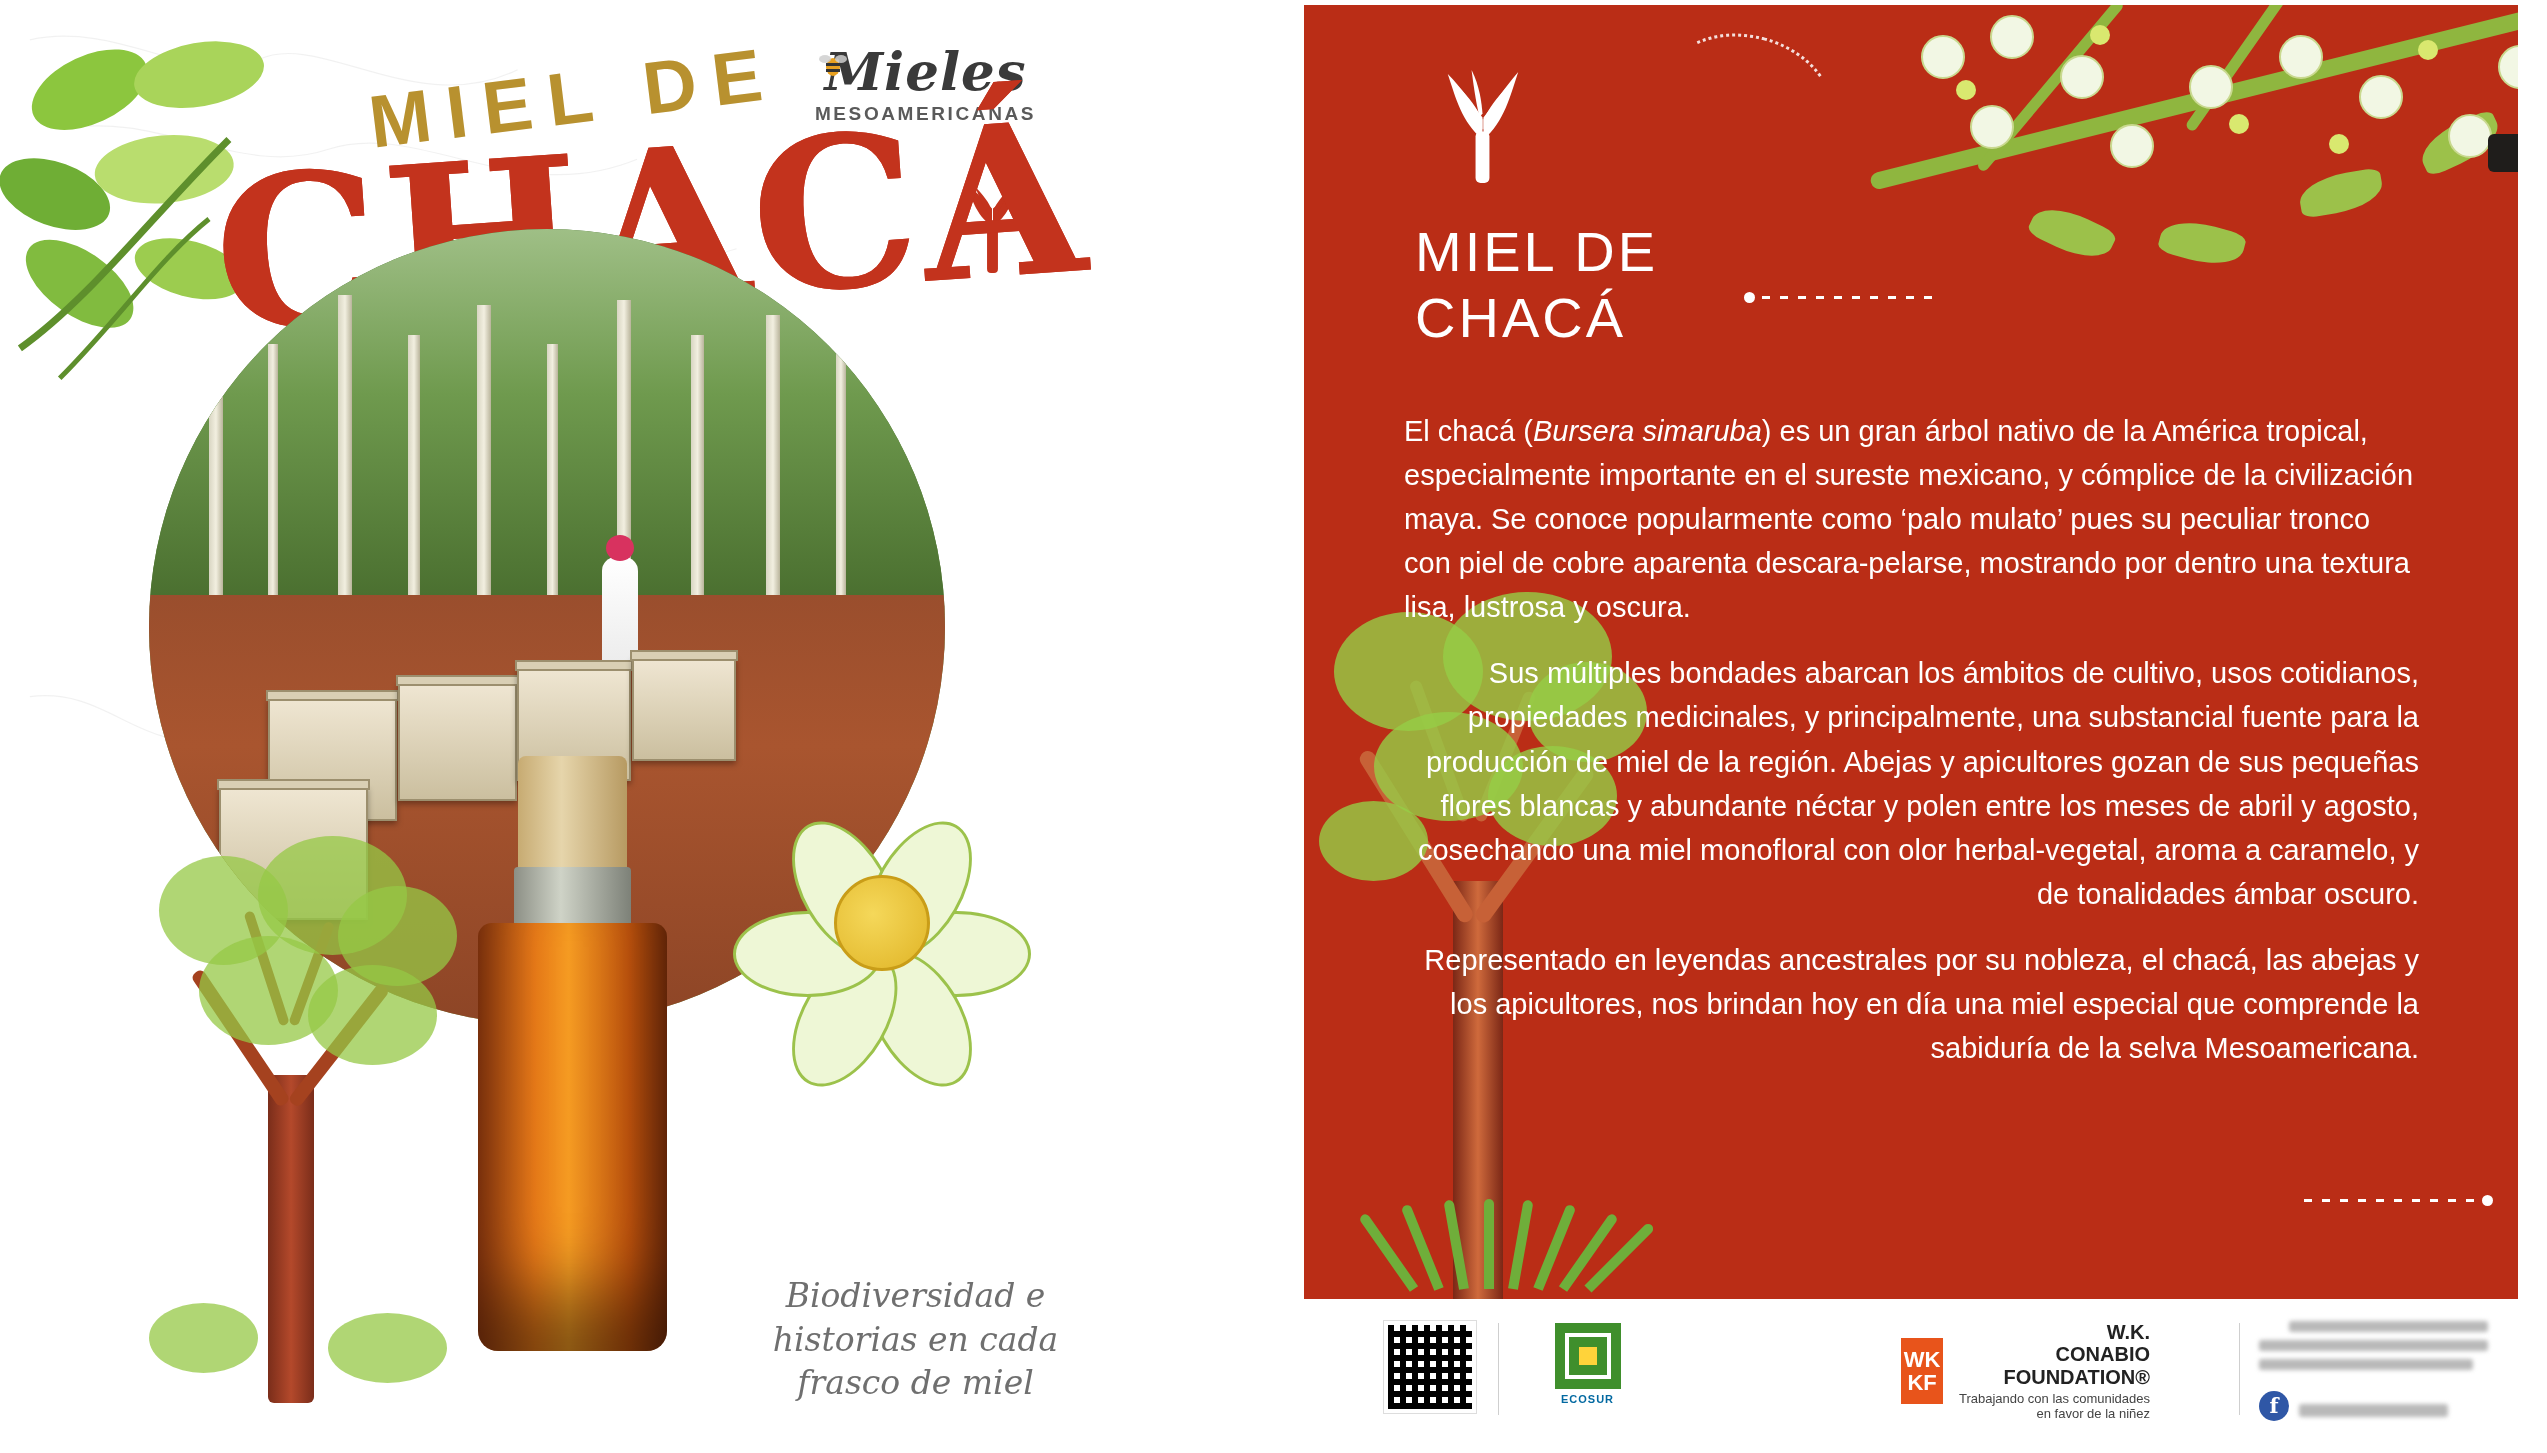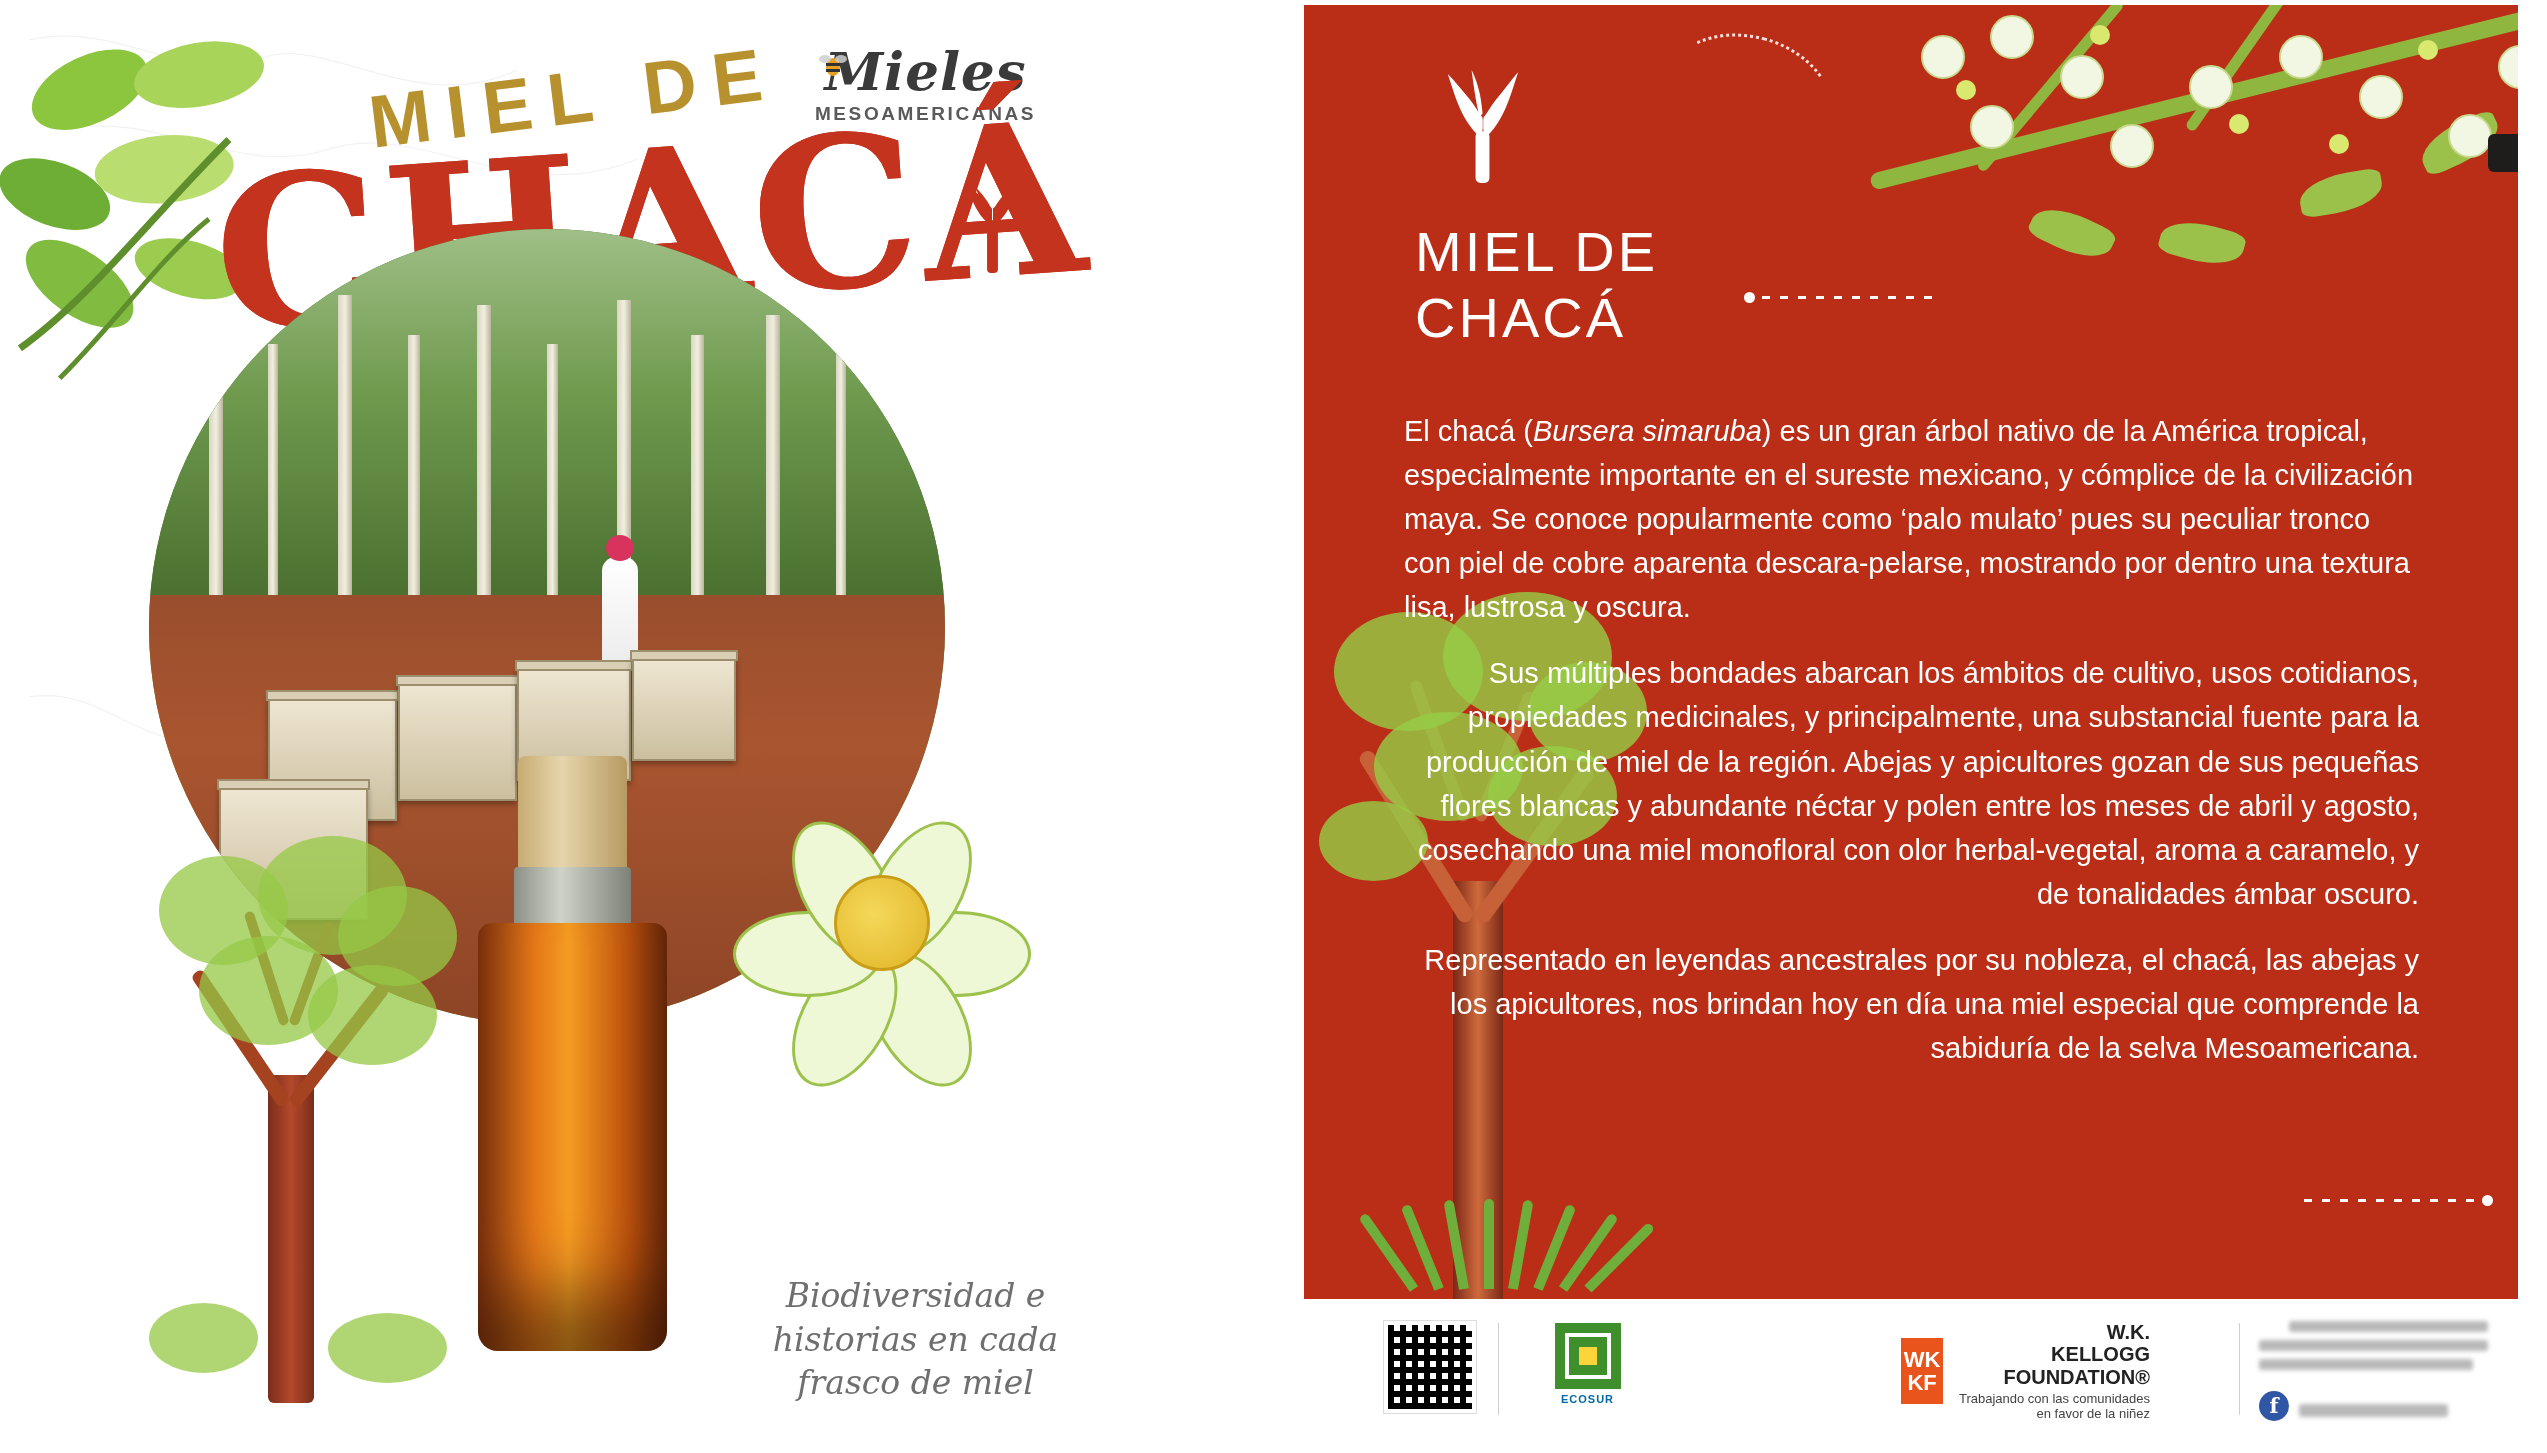--- a/index.html
+++ b/index.html
@@ -697,21 +697,21 @@
       </div>
 
 
       <div class="logo-wkkf">
         <div class="wkkf-square">
           <span>WK</span>
           <span>KF</span>
         </div>
         <div class="wkkf-lines">
           <div>W.K.</div>
-          <div>KELLOGG</div>
+          <div>CONABIO</div>
           <div>FOUNDATION®</div>
           <div class="wkkf-sub">Trabajando con las comunidades en favor de la niñez</div>
         </div>
       </div>
 
       <div class="contact">
         <div class="blur-line" style="width:199px;margin-left:30px;"></div>
         <div class="blur-line" style="width:229px;"></div>
         <div class="blur-line" style="width:214px;"></div>
         <div class="fb">f</div>

